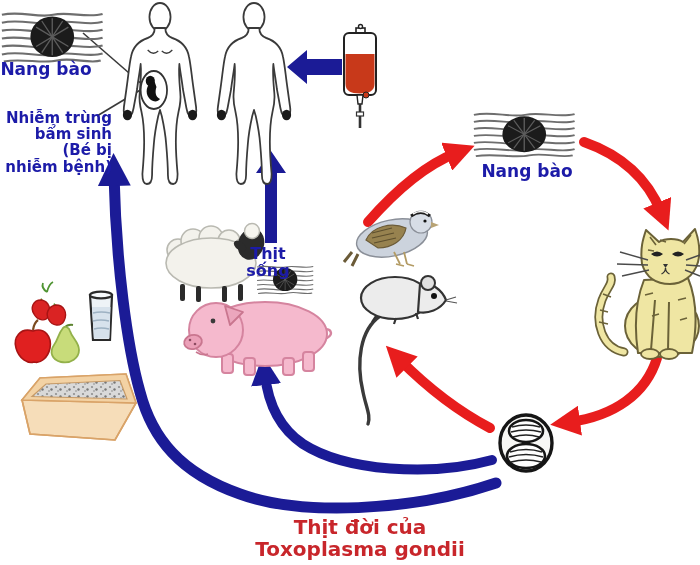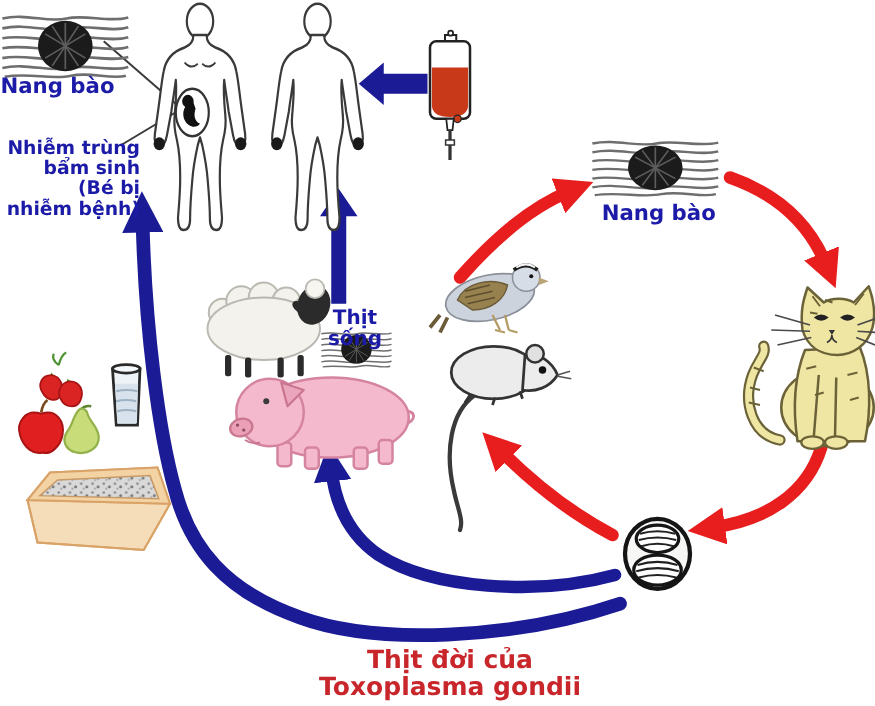--- a/index.html
+++ b/index.html
@@ -285,20 +285,20 @@
 
   <div class="lbl" style="left:0px;top:60px;width:92px;font-size:17px;">Nang bào</div>
 
   <div class="lbl" style="left:0px;top:110px;width:112px;font-size:15px;text-align:right;">Nhiễm trùng
 bẩm sinh
 (Bé bị
 nhiễm bệnh)</div>
 
 
 
-  <div class="lbl" style="left:246px;top:245px;width:76px;font-size:16px;">Thịt sống</div>
+  <div class="lbl" style="left:230px;top:245px;width:76px;font-size:16px;">Thịt sống</div>
 
   <div class="lbl" style="left:480px;top:162px;width:94px;font-size:17px;">Nang bào</div>
 
 
   <div class="title" style="left:230px;top:516px;width:260px;">Thịt đời của
 Toxoplasma gondii</div>
 </div>
 
 </body></html>

